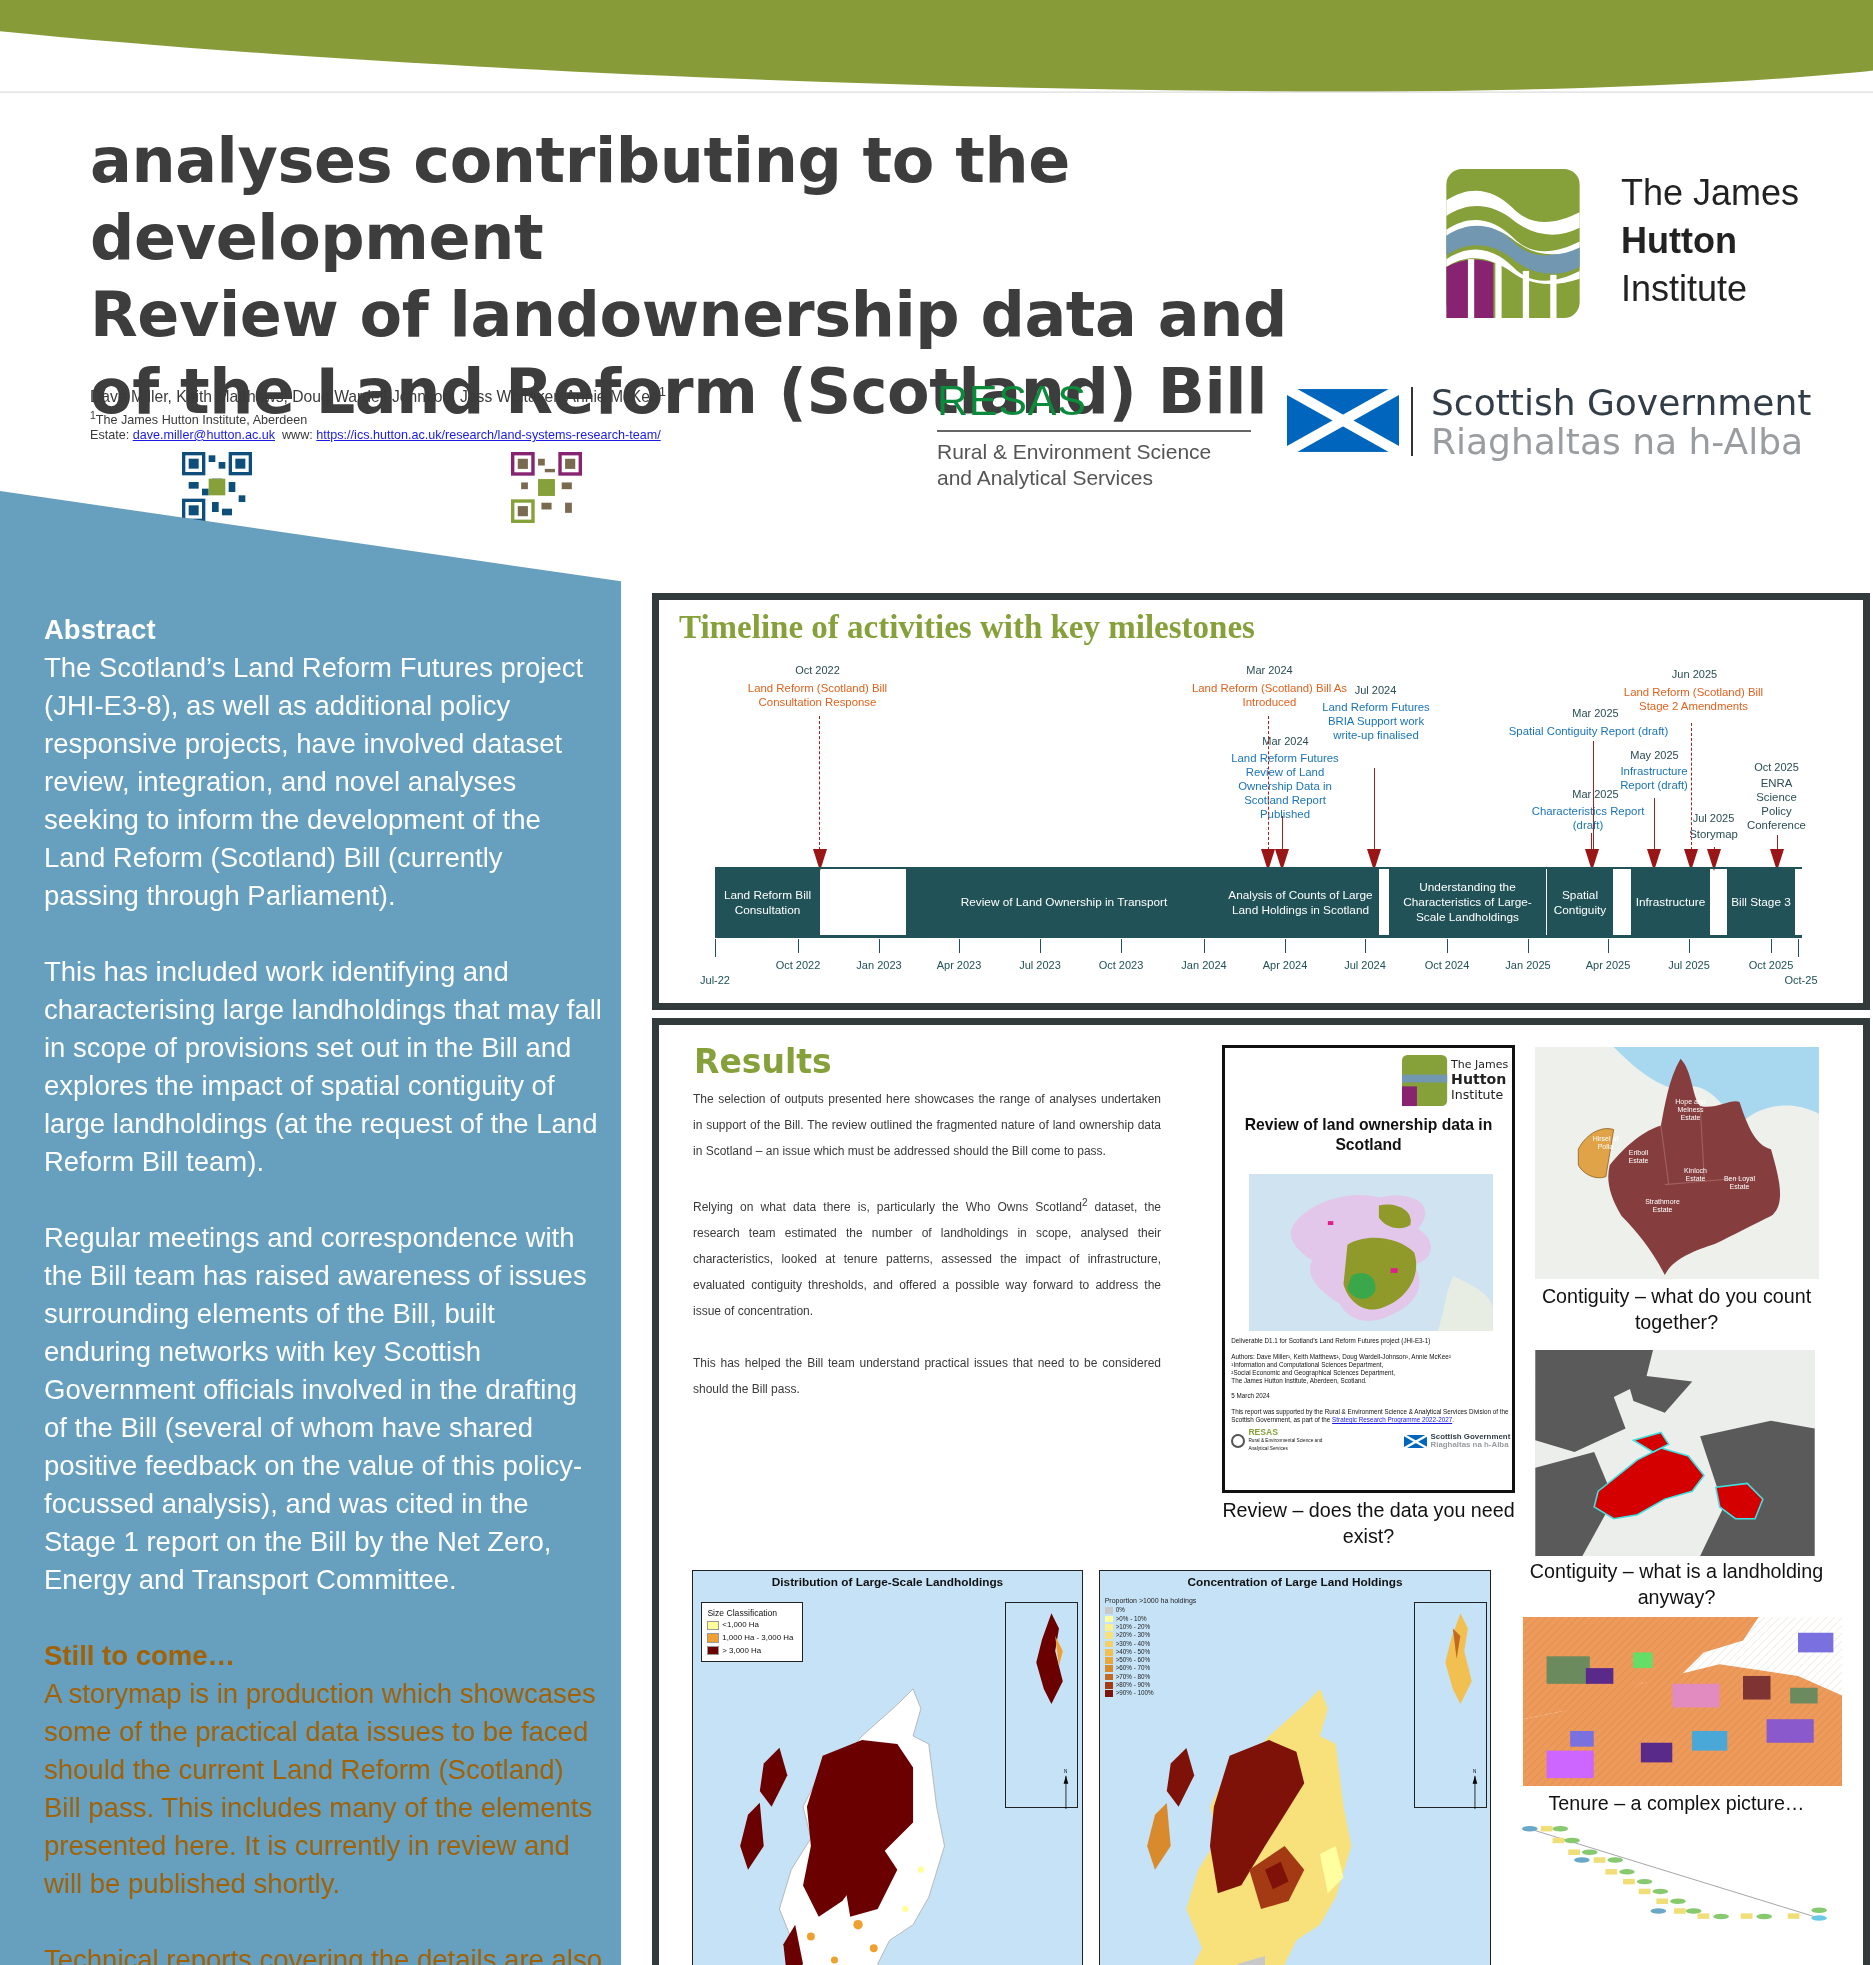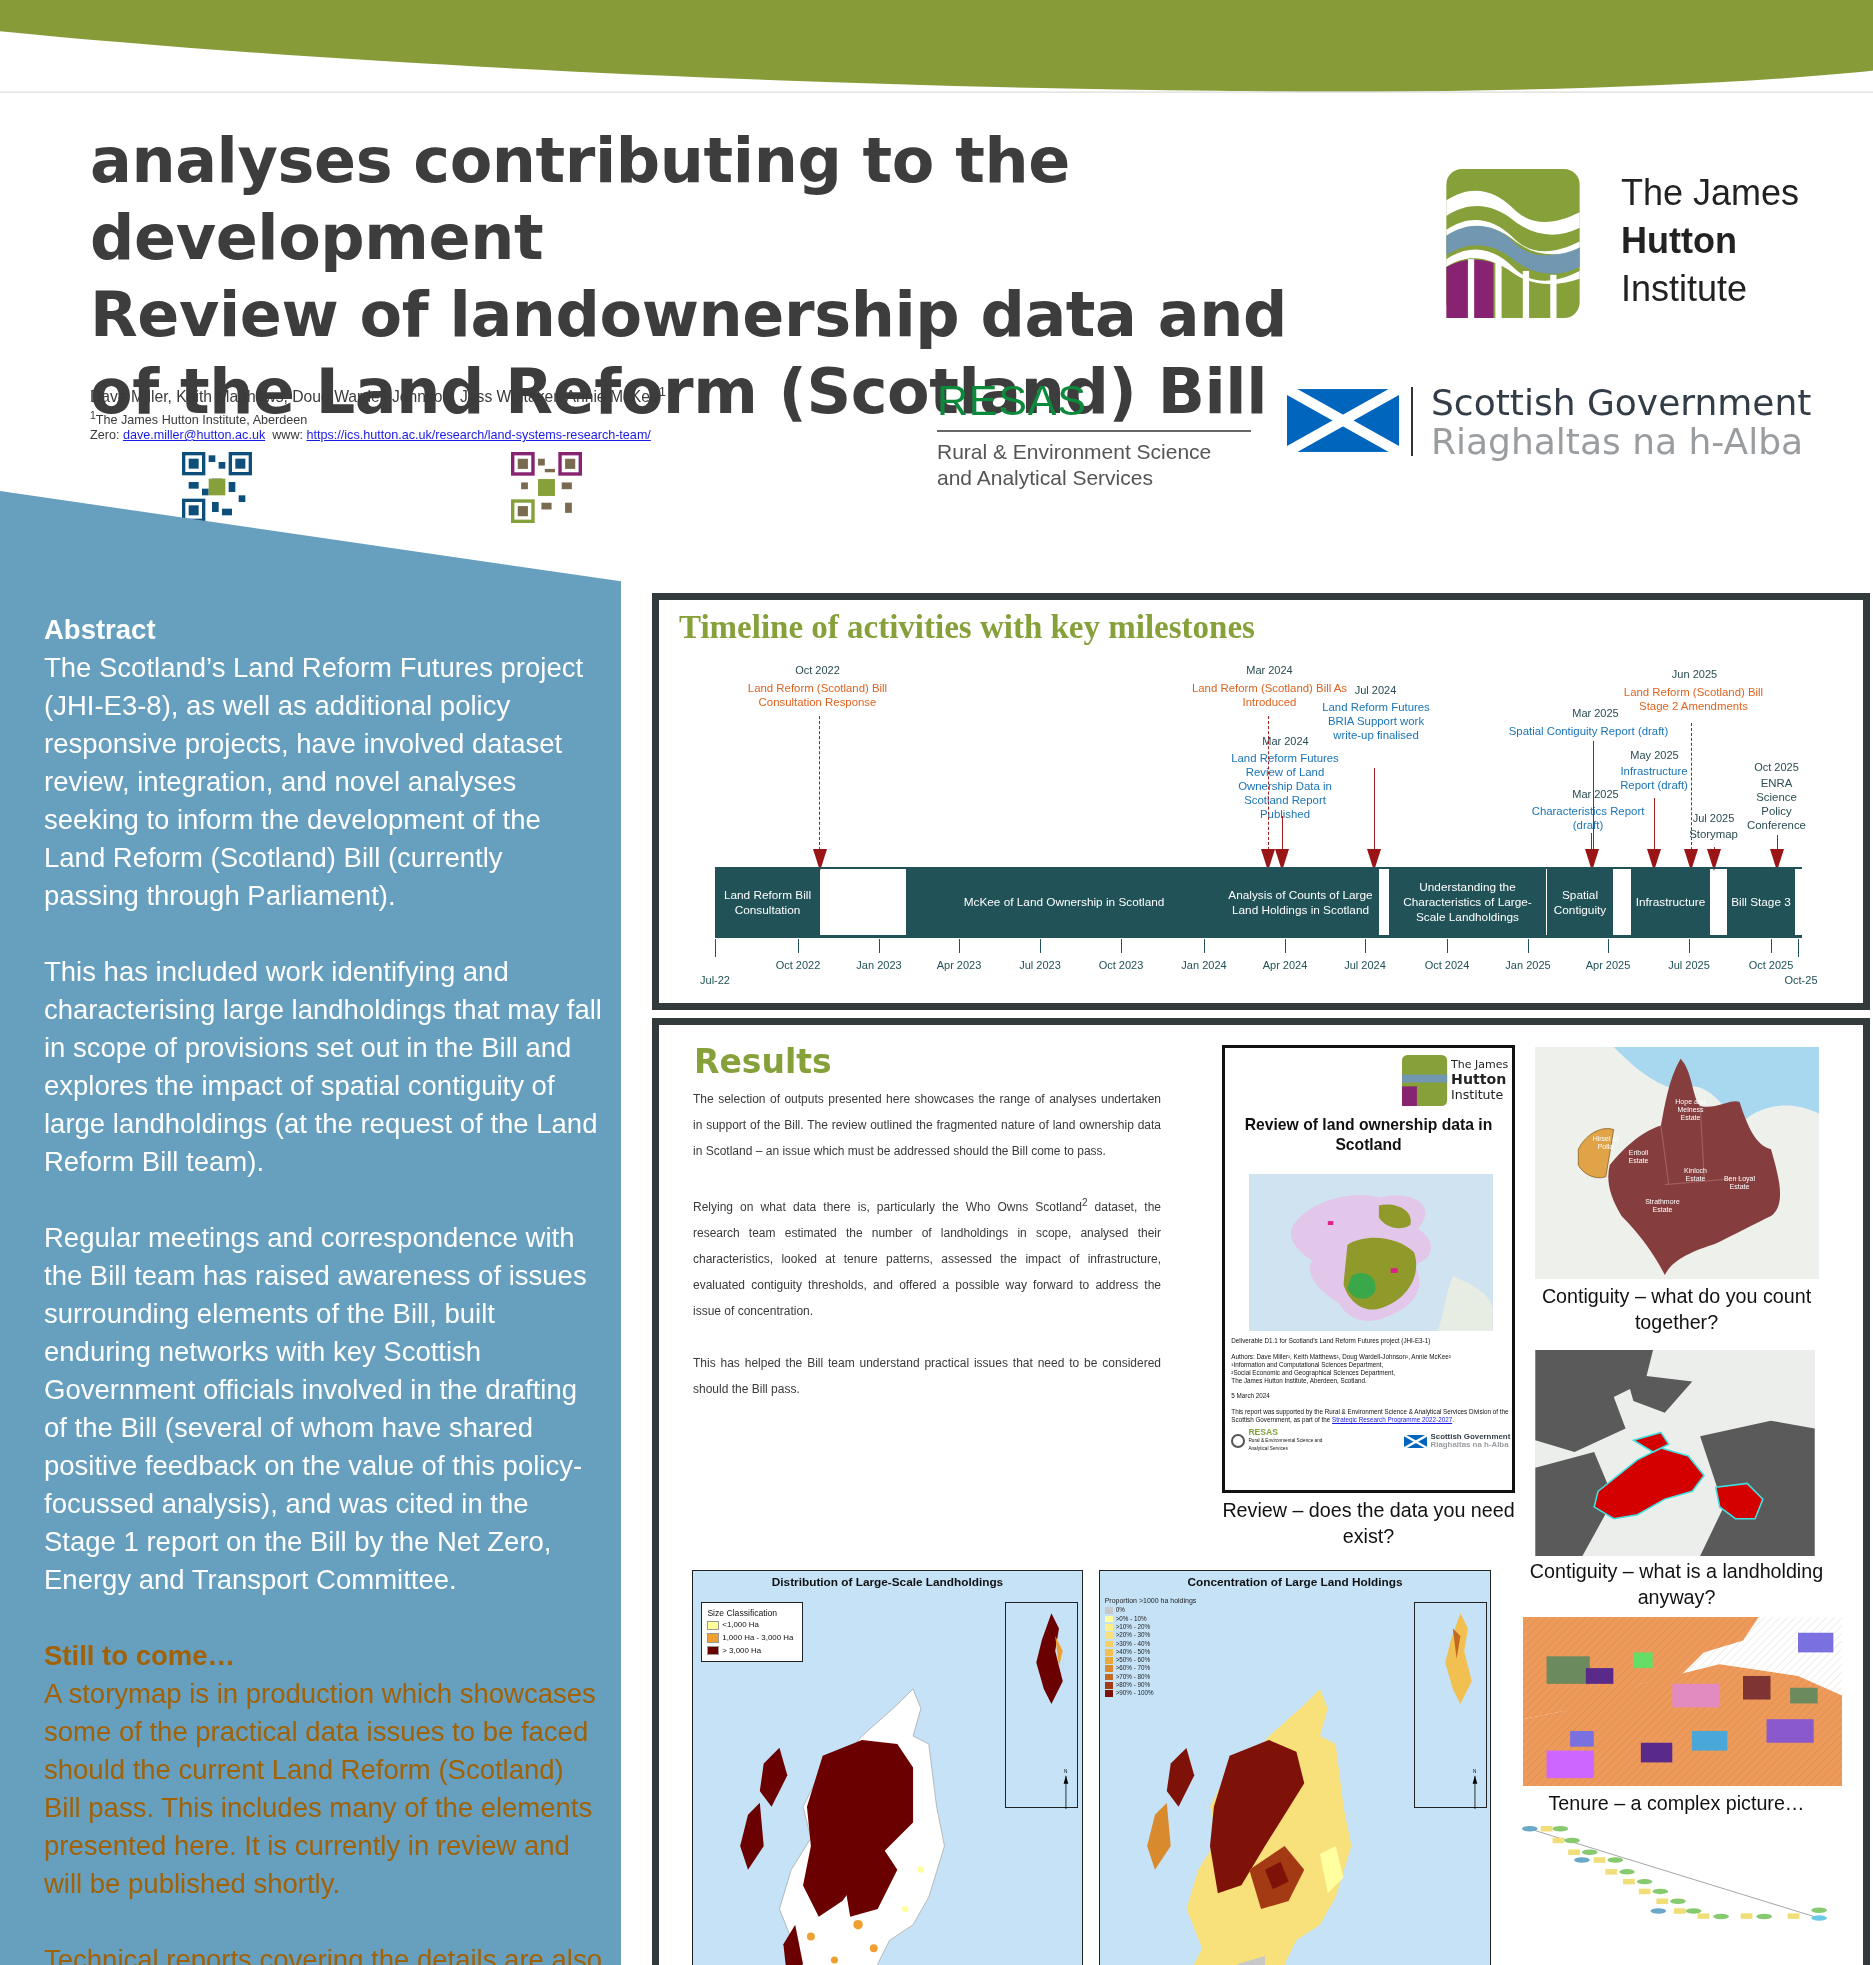--- a/index.html
+++ b/index.html
@@ -76,21 +76,21 @@
 
 <div id="title" class="abs">
   <div>analyses contributing to the development</div>
   <div>Review of landownership data and</div>
   <div>of the Land Reform (Scotland) Bill</div>
 </div>
 
 <div id="authors" class="abs"><span>Dave Miller, Keith Matthews, Doug Wardell-Johnson, Jess Whitaker, Annie McKee</span><sup>1</sup></div>
 <div id="affil" class="abs"><sup>1</sup><span>The James Hutton Institute, Aberdeen</span></div>
 <div id="contact" class="abs">
-  <span>Zero:</span>
+  <span>Estate:</span>
   <a>dave.miller@hutton.ac.uk</a>
   &nbsp;<span>www:</span>
   <a>https://ics.hutton.ac.uk/research/land-systems-research-team/</a>
 </div>
 
 <div class="qrbox" style="left:182px;top:452px;width:70px;height:70px">
   <svg viewBox="0 0 21 21">
       <rect width="21" height="21" fill="#fff"></rect>
     <g fill="#0d4f7a">
         <rect x="0" y="0" width="7" height="7"></rect>
@@ -248,21 +248,21 @@
 <div class="ms-arrow" style="left:1684px;top:849px"></div>
 <div class="ms-line" style="left:1714px;top:847px;height:3.9px"></div>
 <div class="ms-arrow" style="left:1707px;top:849px"></div>
 <div class="ms-line" style="left:1777px;top:835px;height:14.5px"></div>
 <div class="ms-arrow" style="left:1770px;top:849px"></div>
 
 <div class="bar-seg" style="left:715px;width:105px">
     <span>Land Reform Bill Consultation</span>
   </div>
 <div class="bar-seg" style="left:906px;width:316px">
-    <span>McKee of Land Ownership in Scotland</span>
+    <span>Review of Land Ownership in Transport</span>
   </div>
 <div class="bar-seg" style="left:1222px;width:157px">
     <span>Analysis of Counts of Large Land Holdings in Scotland</span>
   </div>
 <div class="bar-seg" style="left:1389px;width:157px">
     <span>Understanding the Characteristics of Large-Scale Landholdings</span>
   </div>
 <div class="bar-seg" style="left:1547px;width:66px">
     <span>Spatial Contiguity</span>
   </div>

